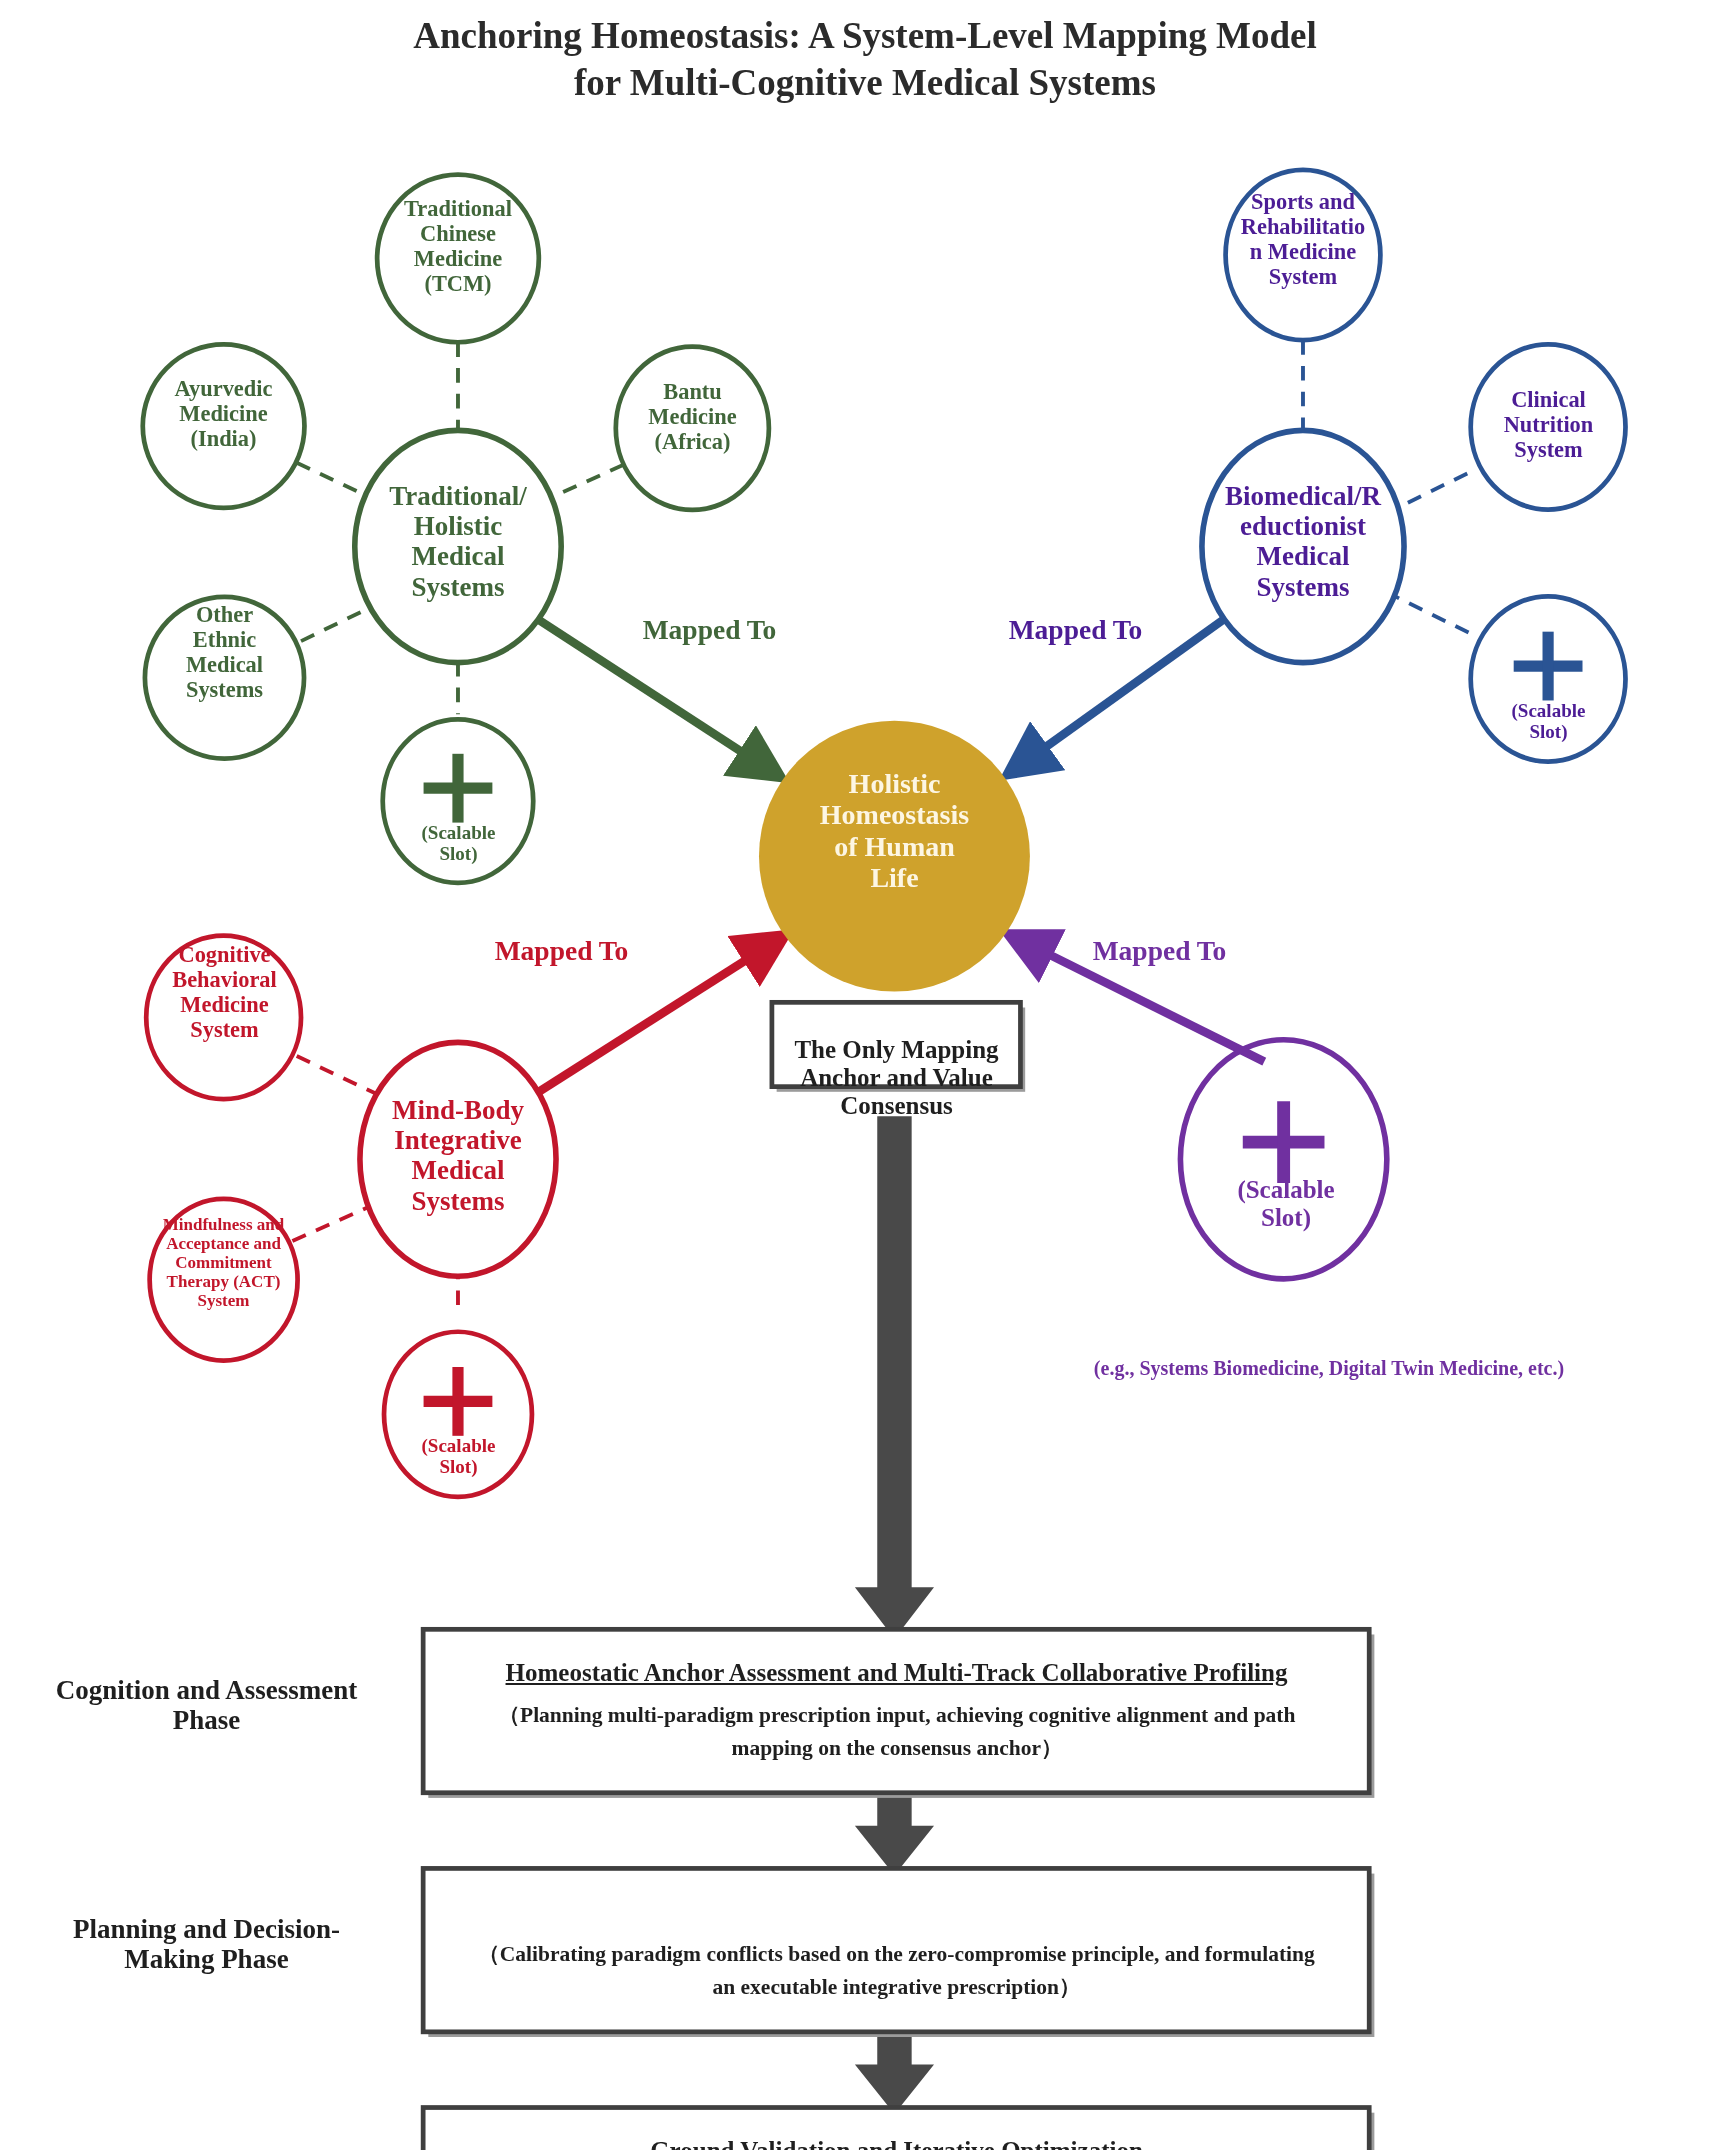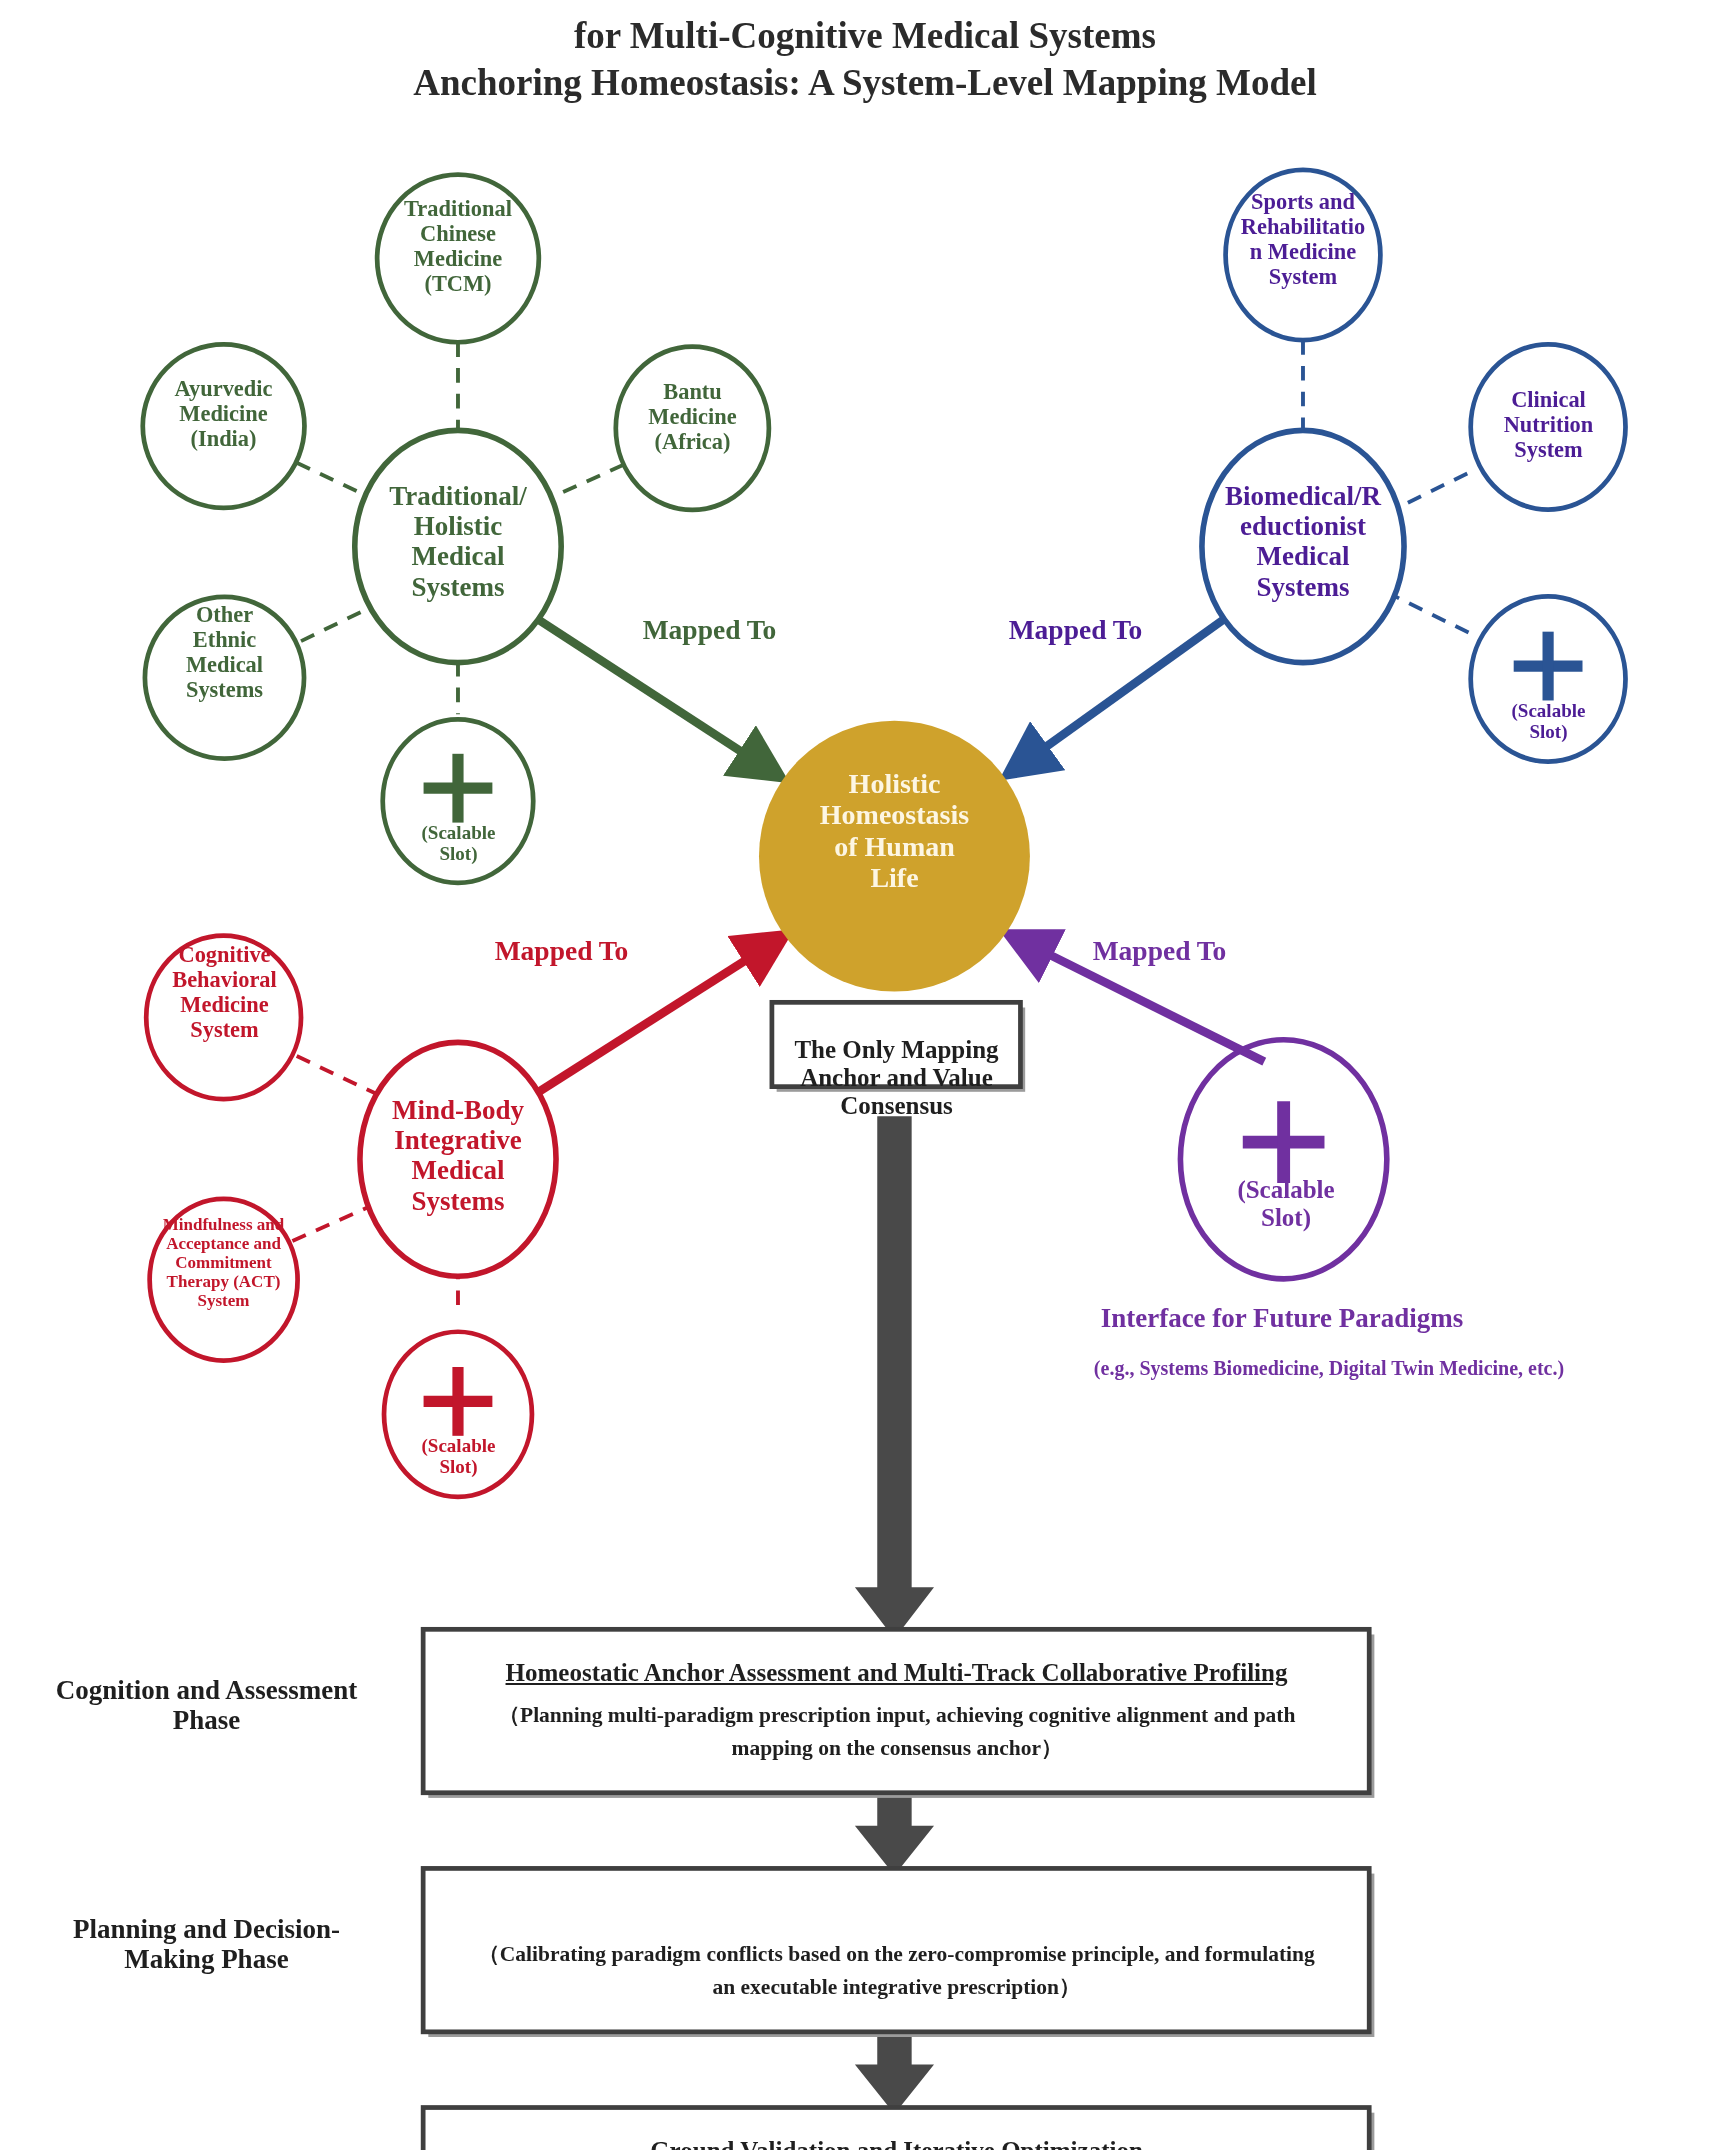--- a/index.html
+++ b/index.html
@@ -55,22 +55,22 @@
   .blue   { color: #4c1d95; }
   .red    { color: #c2162b; }
   .purple { color: #7030a0; }
 </style>
 </head>
 <body>
 
 <div id="root">
 
   <div id="title">
+    <div>Anchoring Homeostasis: A System-Level Mapping Model</div>
     <div>for Multi-Cognitive Medical Systems</div>
-    <div>Anchoring Homeostasis: A System-Level Mapping Model</div>
   </div>
 
   <svg id="canvas" viewBox="0 0 4023 5456">
     <defs>
       <marker id="ah-green" markerWidth="7" markerHeight="7" refX="4.2" refY="3.5" orient="auto">
         <path d="M0,0 L7,3.5 L0,7 Z" fill="#41663a"></path>
       </marker>
       <marker id="ah-blue" markerWidth="7" markerHeight="7" refX="4.2" refY="3.5" orient="auto">
         <path d="M0,0 L7,3.5 L0,7 Z" fill="#2a5494"></path>
       </marker>
@@ -213,21 +213,20 @@
 Slot)</div>
   <div class="lbl hub-text red" style="left:361px; top:1095px; width:194px;">Mind-Body
 Integrative
 Medical
 Systems</div>
   <div class="lbl maplabel red" style="left:471px; top:936px; width:181px;">Mapped To</div>
 
   <div class="lbl slot-text purple" style="left:1200px; top:1176px; width:172px; font-size:25px;">(Scalable
 Slot)</div>
   <div class="lbl maplabel purple" style="left:1069px; top:936px; width:181px;">Mapped To</div>
-  <div class="lbl future-title purple" style="left:1024px; top:1303px; width:516px;">Interface for Future Paradigms</div>
   <div class="lbl future-sub purple" style="left:974px; top:1357px; width:710px;">(e.g., Systems Biomedicine, Digital Twin Medicine, etc.)</div>
 
   <div class="lbl center-text" style="left:770px; top:768px; width:249px;">Holistic
 Homeostasis
 of Human
 Life</div>
 
   <div class="lbl consensus-text" style="left:776px; top:1036px; width:241px;">The Only Mapping
 Anchor and Value
 Consensus</div>

